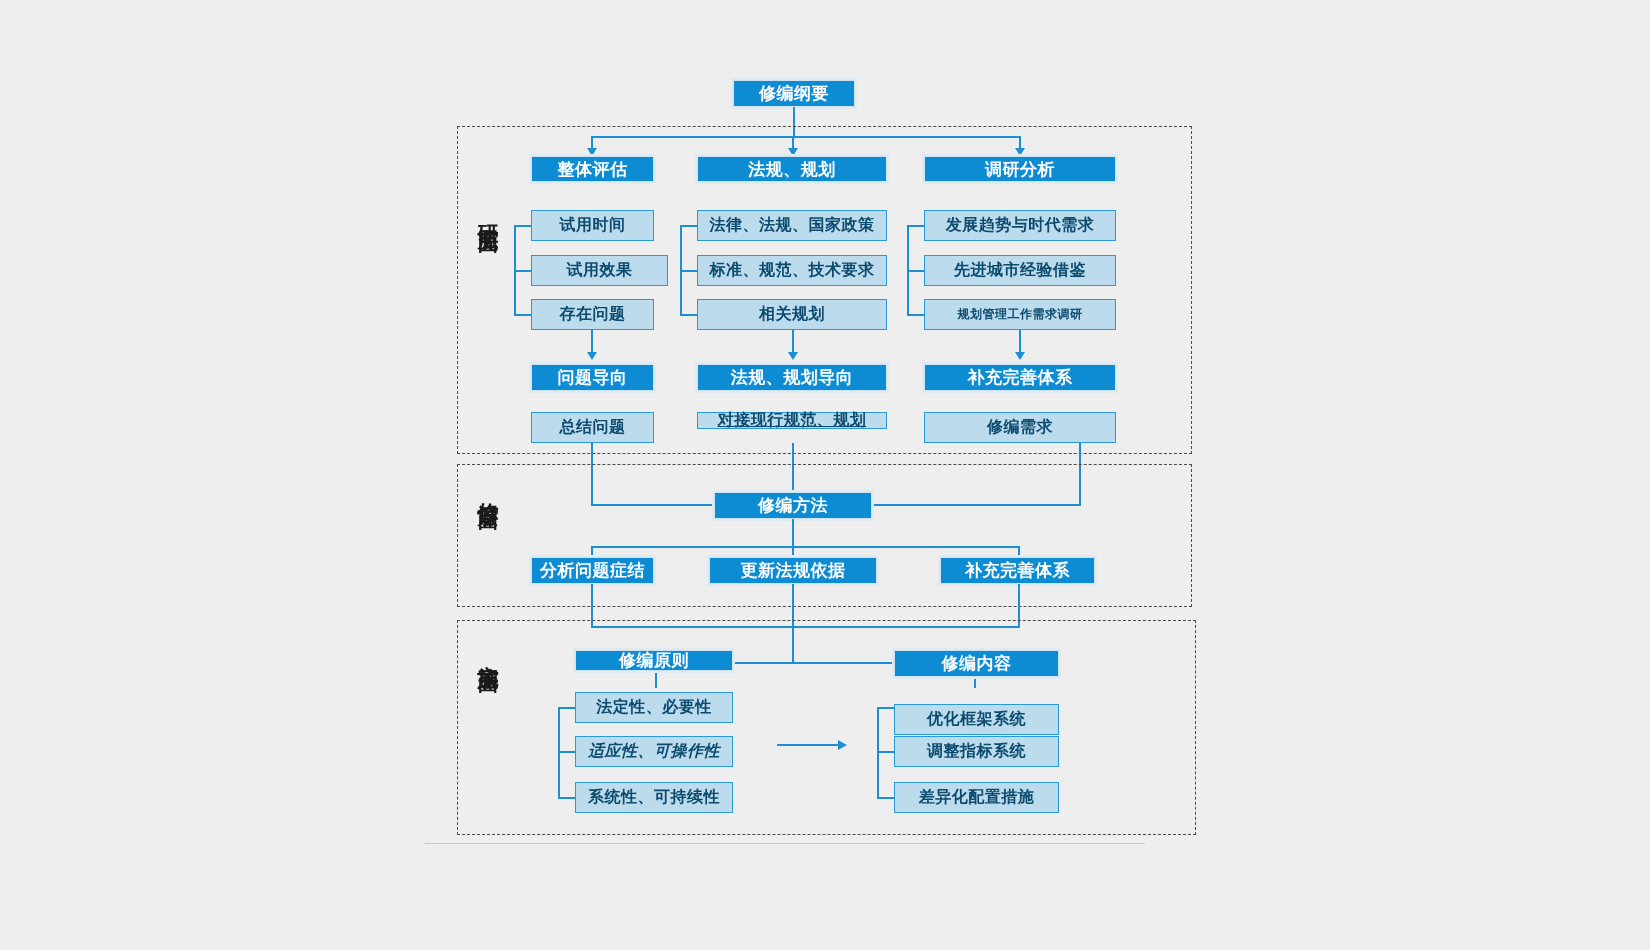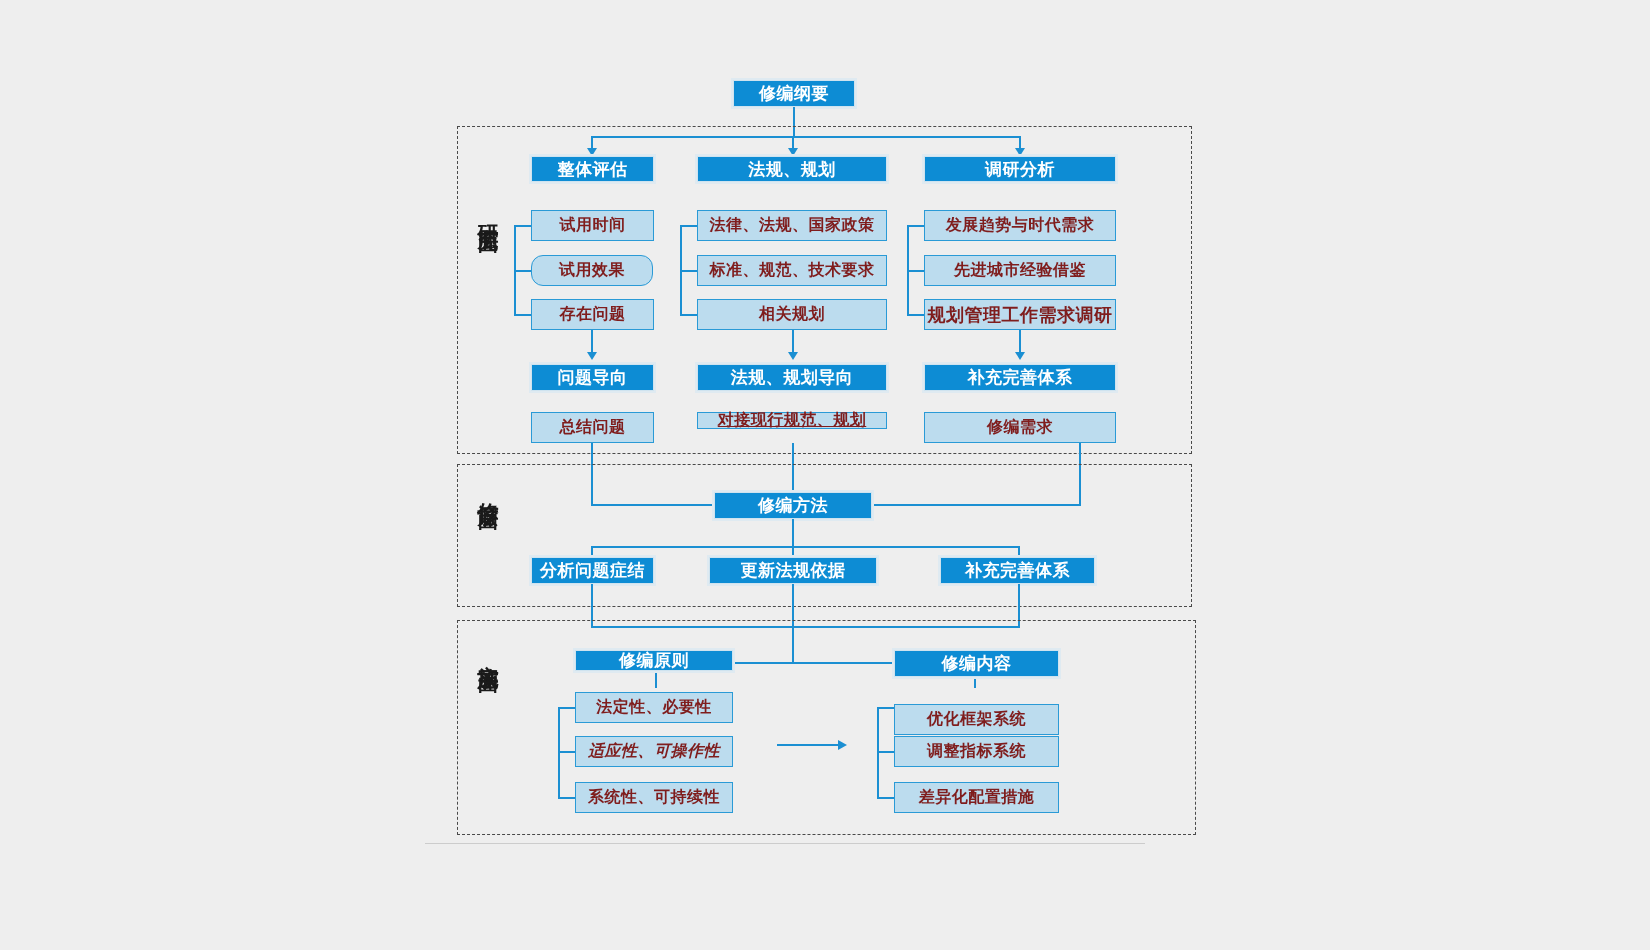--- a/index.html
+++ b/index.html
@@ -47,25 +47,25 @@
   .node.dark{
     background:#0d8cd4;
     color:#ffffff;
     border:1px solid #cfe3ef;
     box-shadow:0 0 0 2px #dfeaf1;
     font-size:17px;
   }
   
   .node.light{
     background:#bcdcee;
-    color:#7f1d1d;
+    color:#0c4a6e;
     border:1.5px solid #2a9ad6;
     font-size:16px;
   }
-  .node.light.sm{font-size:18px;}
+  .node.light.sm{font-size:12px;}
 
   
   .ln{position:absolute;background:#1b8fd2;}
   .ln.h{height:2px;}
   .ln.v{width:2px;}
 
   
   .arrow-down{
     position:absolute;width:0;height:0;
     border-left:5px solid transparent;
@@ -97,21 +97,21 @@
   <div class="arrow-down" style="left:788px;top:148px;"></div>
   <div class="ln v" style="left:1019px;top:136px;height:14px;"></div>
   <div class="arrow-down" style="left:1015px;top:148px;"></div>
 
   <div class="layer-box" style="left:457px;top:126px;width:735px;height:328px;"></div>
   <div class="layer-caption" style="left:477px;top:208px;">研究层面</div>
 
   <div class="node dark" style="left:531px;top:156px;width:123px;height:26px;">整体评估</div>
 
   <div class="node light" style="left:531px;top:210px;width:123px;height:31px;">试用时间</div>
-  <div class="node light" style="left:531px;top:255px;width:122px;height:31px;border-radius:12px;">试用效果</div>
+  <div class="node light" style="left:531px;top:255px;width:137px;height:31px;">试用效果</div>
   <div class="node light" style="left:531px;top:299px;width:123px;height:31px;">存在问题</div>
 
   <div class="ln v" style="left:514px;top:226px;height:89px;"></div>
   <div class="ln h" style="left:514px;top:225px;width:17px;"></div>
   <div class="ln h" style="left:514px;top:270px;width:17px;"></div>
   <div class="ln h" style="left:514px;top:314px;width:17px;"></div>
 
   <div class="ln v" style="left:591px;top:330px;height:24px;"></div>
   <div class="arrow-down" style="left:587px;top:352px;"></div>
   <div class="node dark" style="left:531px;top:364px;width:123px;height:27px;">问题导向</div>

